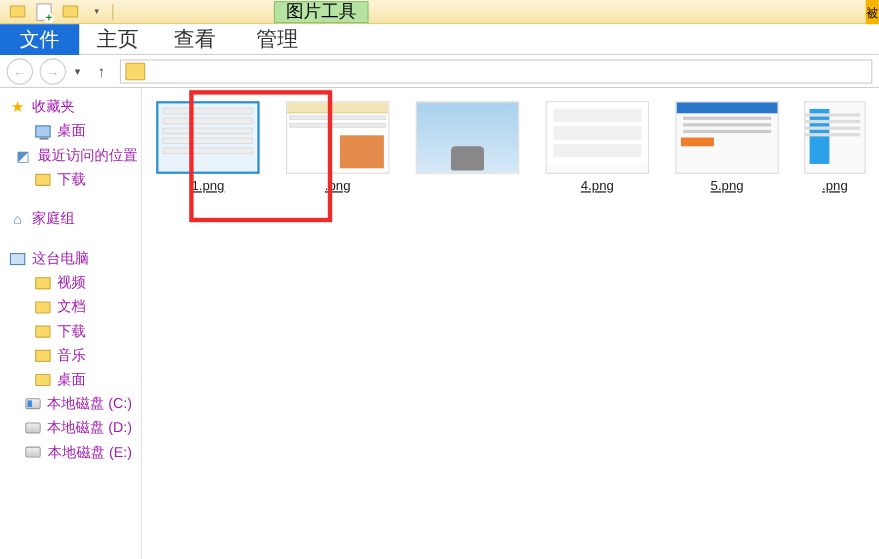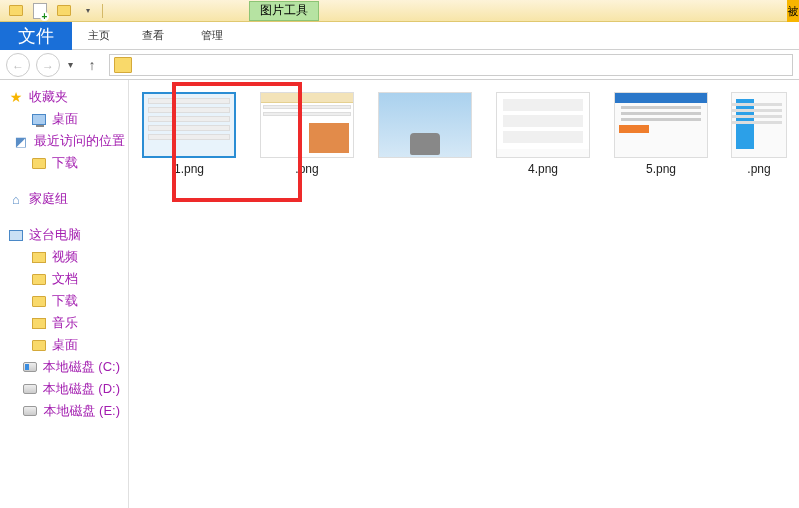--- a/index.html
+++ b/index.html
@@ -2,27 +2,27 @@
 <html><head>
 <meta charset="utf-8">
 <style>
 * { margin: 0; padding: 0; box-sizing: border-box; font-family: "Microsoft YaHei", "SimSun", sans-serif; font-size: 12px; }
 body { background: #fff; width: 799px; height: 508px; overflow: hidden; position: relative; }
 
 
 .titlebar { height: 22px; background: linear-gradient(#fdf3d8, #f7e5a8); border-bottom: 1px solid #e0c870; display: flex; align-items: center; }
 .titlebar .qat { display: flex; align-items: center; gap: 4px; padding: 0 6px; }
 .titlebar .qat-item { width: 20px; height: 18px; display: flex; align-items: center; justify-content: center; }
-.context-tab { margin-left: 140px; background: #b6e3a2; border: 1px solid #8cc474; padding: 1px 10px; font-size: 12px; height: 20px; display: flex; align-items: center; }
+.context-tab { margin-left: 140px; background: #b6e3a2; border: 1px solid #8cc474; padding: 1px 10px; font-size: 16px; height: 20px; display: flex; align-items: center; }
 .right-edge { position: absolute; top: 0; right: 0; width: 12px; height: 22px; background: #f7b500; color: #000; font-size: 11px; display: flex; align-items: center; justify-content: center; }
 
 
 .ribbon { height: 28px; background: #fff; display: flex; align-items: center; border-bottom: 1px solid #d0d0d0; }
 .file-tab { background: #1a6fd8; color: #fff; padding: 0 18px; height: 28px; display: flex; align-items: center; font-size: 18px; }
-.tab { padding: 0 16px; height: 28px; display: flex; align-items: center; color: #333; font-size: 11px; cursor: default; }
+.tab { padding: 0 16px; height: 28px; display: flex; align-items: center; color: #333; font-size: 19px; cursor: default; }
 .tab.context { margin-left: 0; }
 .ribbon .spacer { width: 5px; }
 
 
 .navbar { height: 30px; border-bottom: 1px solid #d0d0d0; display: flex; align-items: center; padding: 0 6px; gap: 6px; }
 .nav-btn { width: 24px; height: 24px; border: 1px solid #ccc; border-radius: 50%; display: flex; align-items: center; justify-content: center; color: #888; }
 .nav-btn.disabled { color: #bbb; }
 .nav-chev { color: #555; font-size: 10px; padding: 0 2px; }
 .up-arrow { width: 22px; height: 22px; display: flex; align-items: center; justify-content: center; color: #555; font-size: 14px; }
 .addrbar { flex: 1; height: 22px; border: 1px solid #ccc; display: flex; align-items: center; padding: 0 4px; }
@@ -35,21 +35,21 @@
 .sidebar { width: 165px; border-right: 1px solid #e0e0e0; padding: 6px 4px; overflow: hidden; }
 .tree-group { margin-bottom: 14px; }
 .tree-item { display: flex; align-items: center; padding: 2px 4px; gap: 5px; cursor: default; }
 .tree-item.root { font-weight: normal; }
 .tree-indent { width: 18px; display: inline-block; }
 .tree-icon { width: 16px; height: 16px; flex-shrink: 0; display: flex; align-items: center; justify-content: center; }
 .tree-label { color: #a21caf; white-space: nowrap; font-size: 13px; }
 
 
 .content { flex: 1; padding: 12px 10px; display: flex; gap: 18px; background: #fff; align-items: flex-start; }
-.file-item { width: 100px; display: flex; flex-direction: column; align-items: center; gap: 4px; cursor: default; }
+.file-item { width: 100px; display: flex; flex-direction: column; align-items: center; gap: 4px; cursor: default; text-decoration: underline; }
 .thumb { width: 94px; height: 66px; border: 1px solid #ddd; background: #fafafa; position: relative; overflow: hidden; }
 .thumb.selected { border: 2px solid #2a8dd4; background: #e8f3fb; }
 .thumb.orange { background: #fff; }
 .file-label { font-size: 12px; color: #222; text-align: center; }
 .highlight-box { position: absolute; border: 4px solid #ee2a2a; width: 130px; height: 120px; top: 82px; left: 172px; pointer-events: none; }
 
 
 .th-rows { padding: 4px; display: flex; flex-direction: column; gap: 3px; }
 .th-row { height: 6px; background: #eee; border: 1px solid #ddd; }
 .th-orange-block { position: absolute; background: #e28b4a; width: 40px; height: 30px; right: 4px; top: 30px; }

